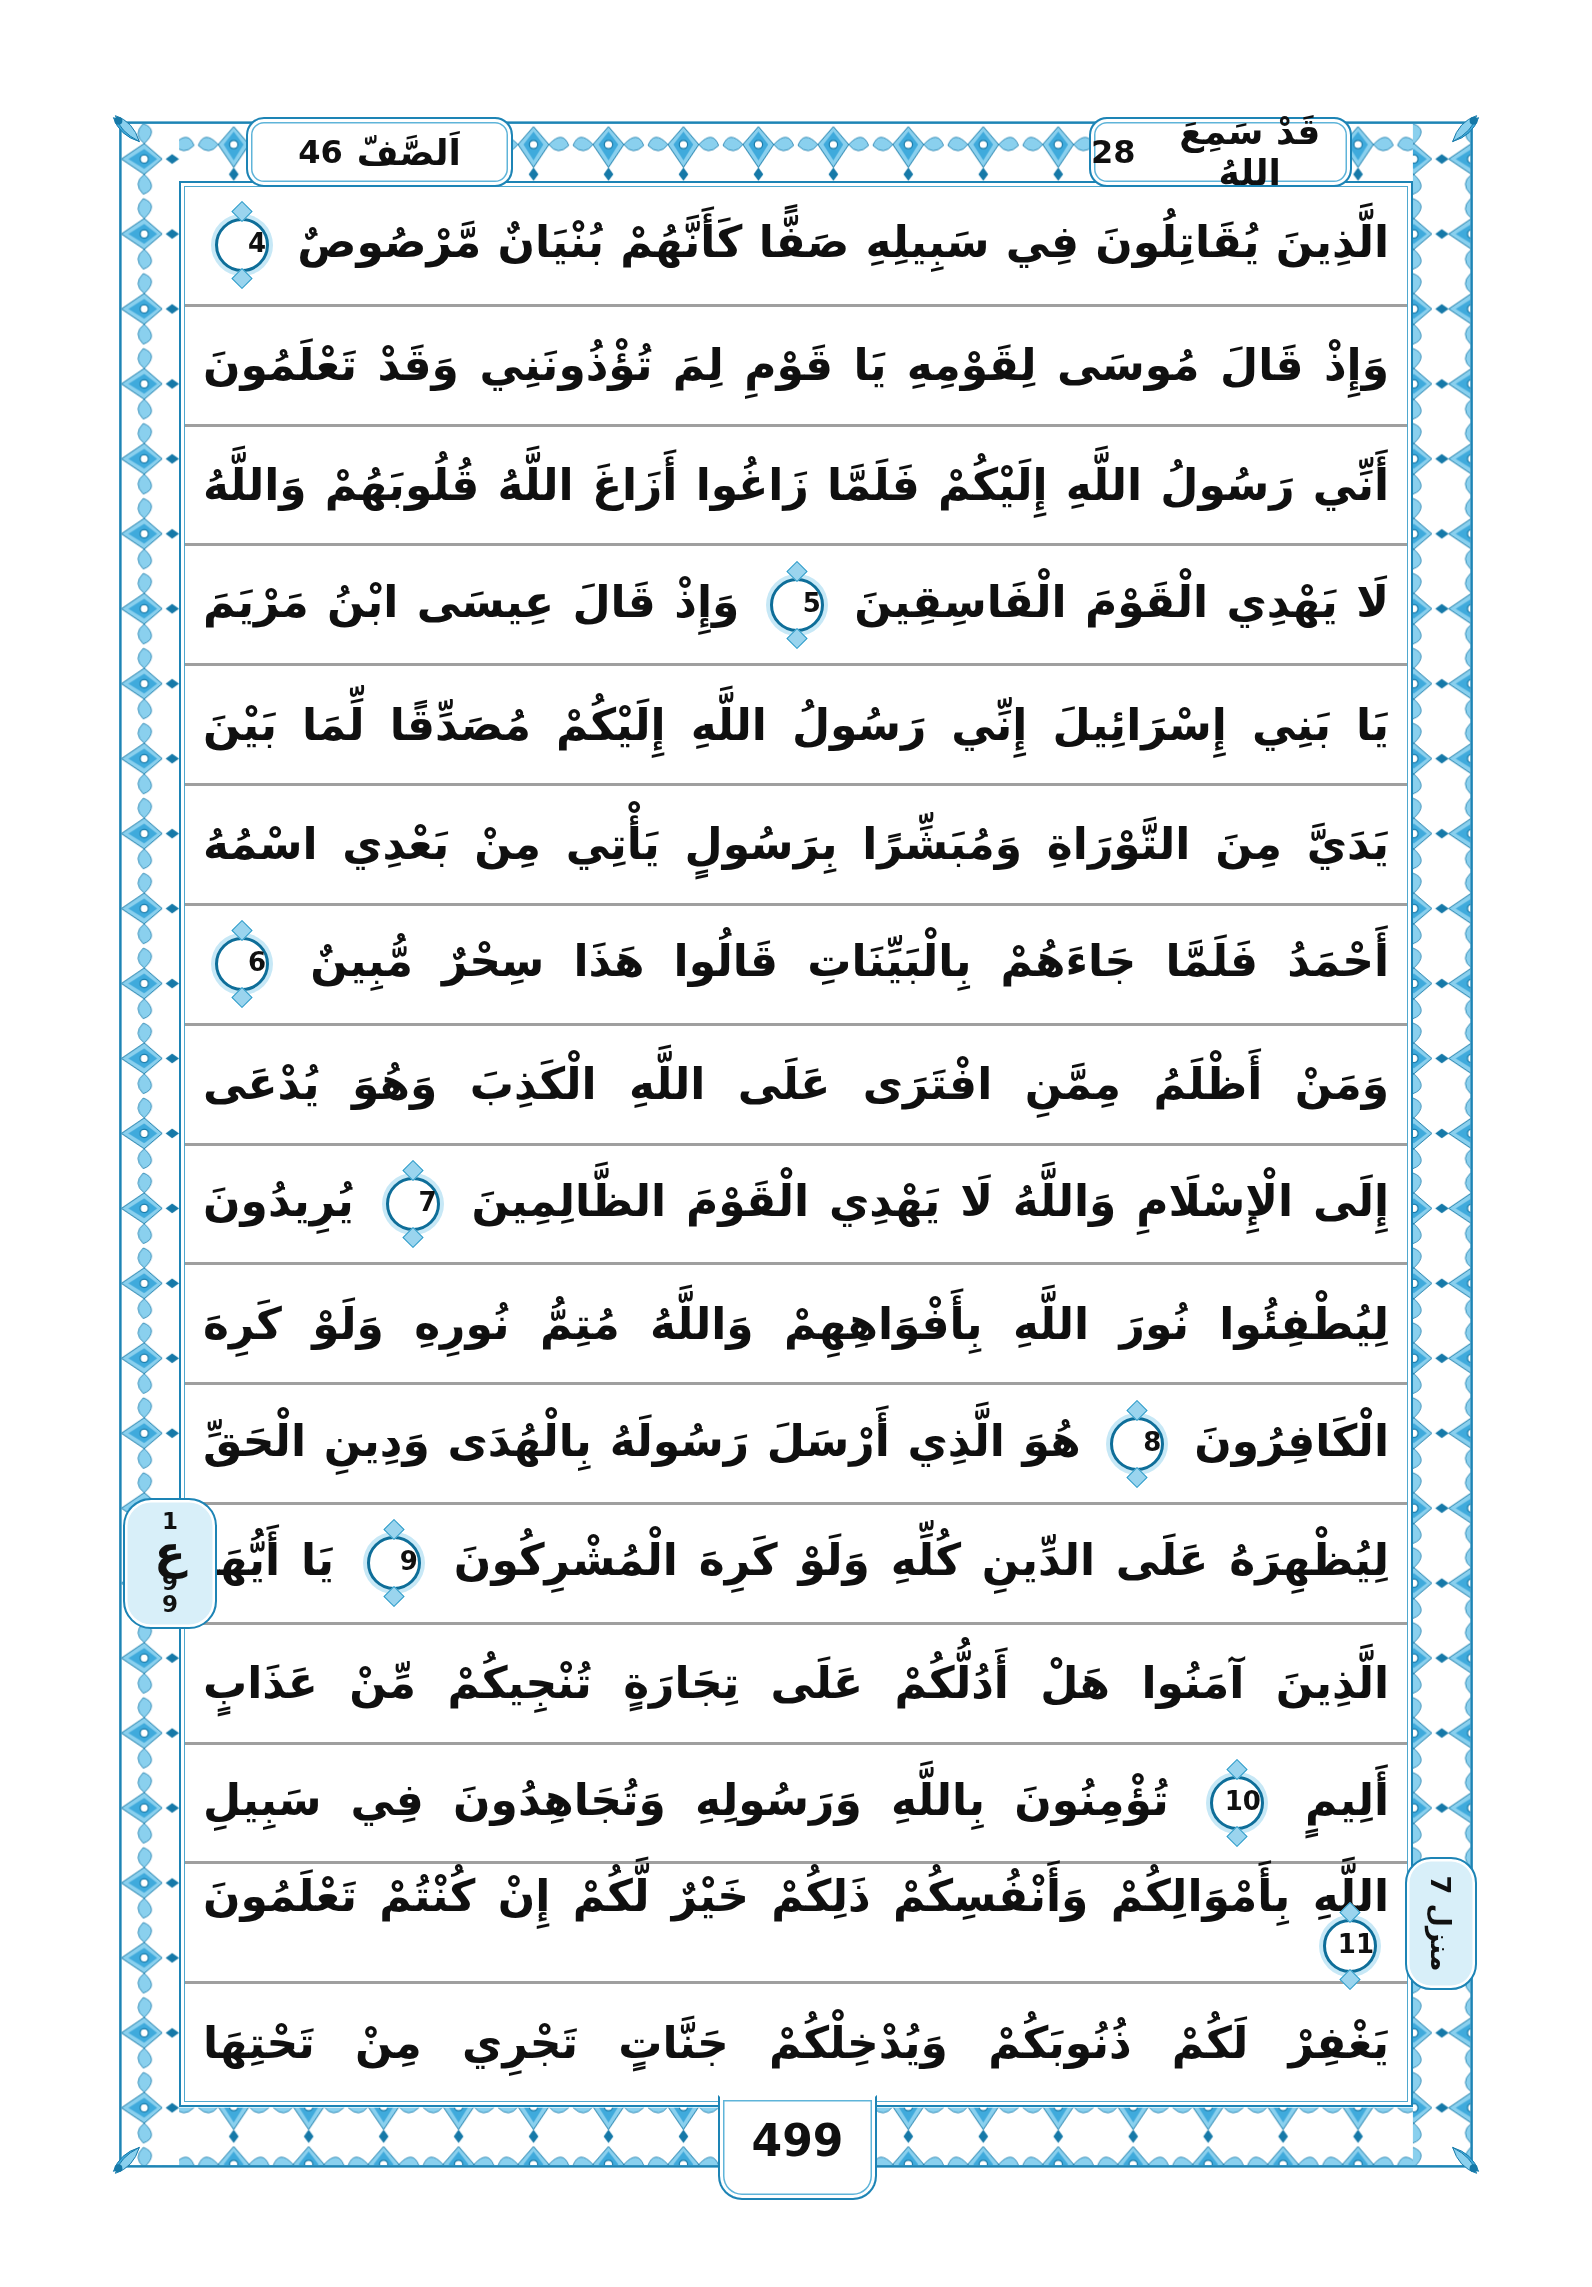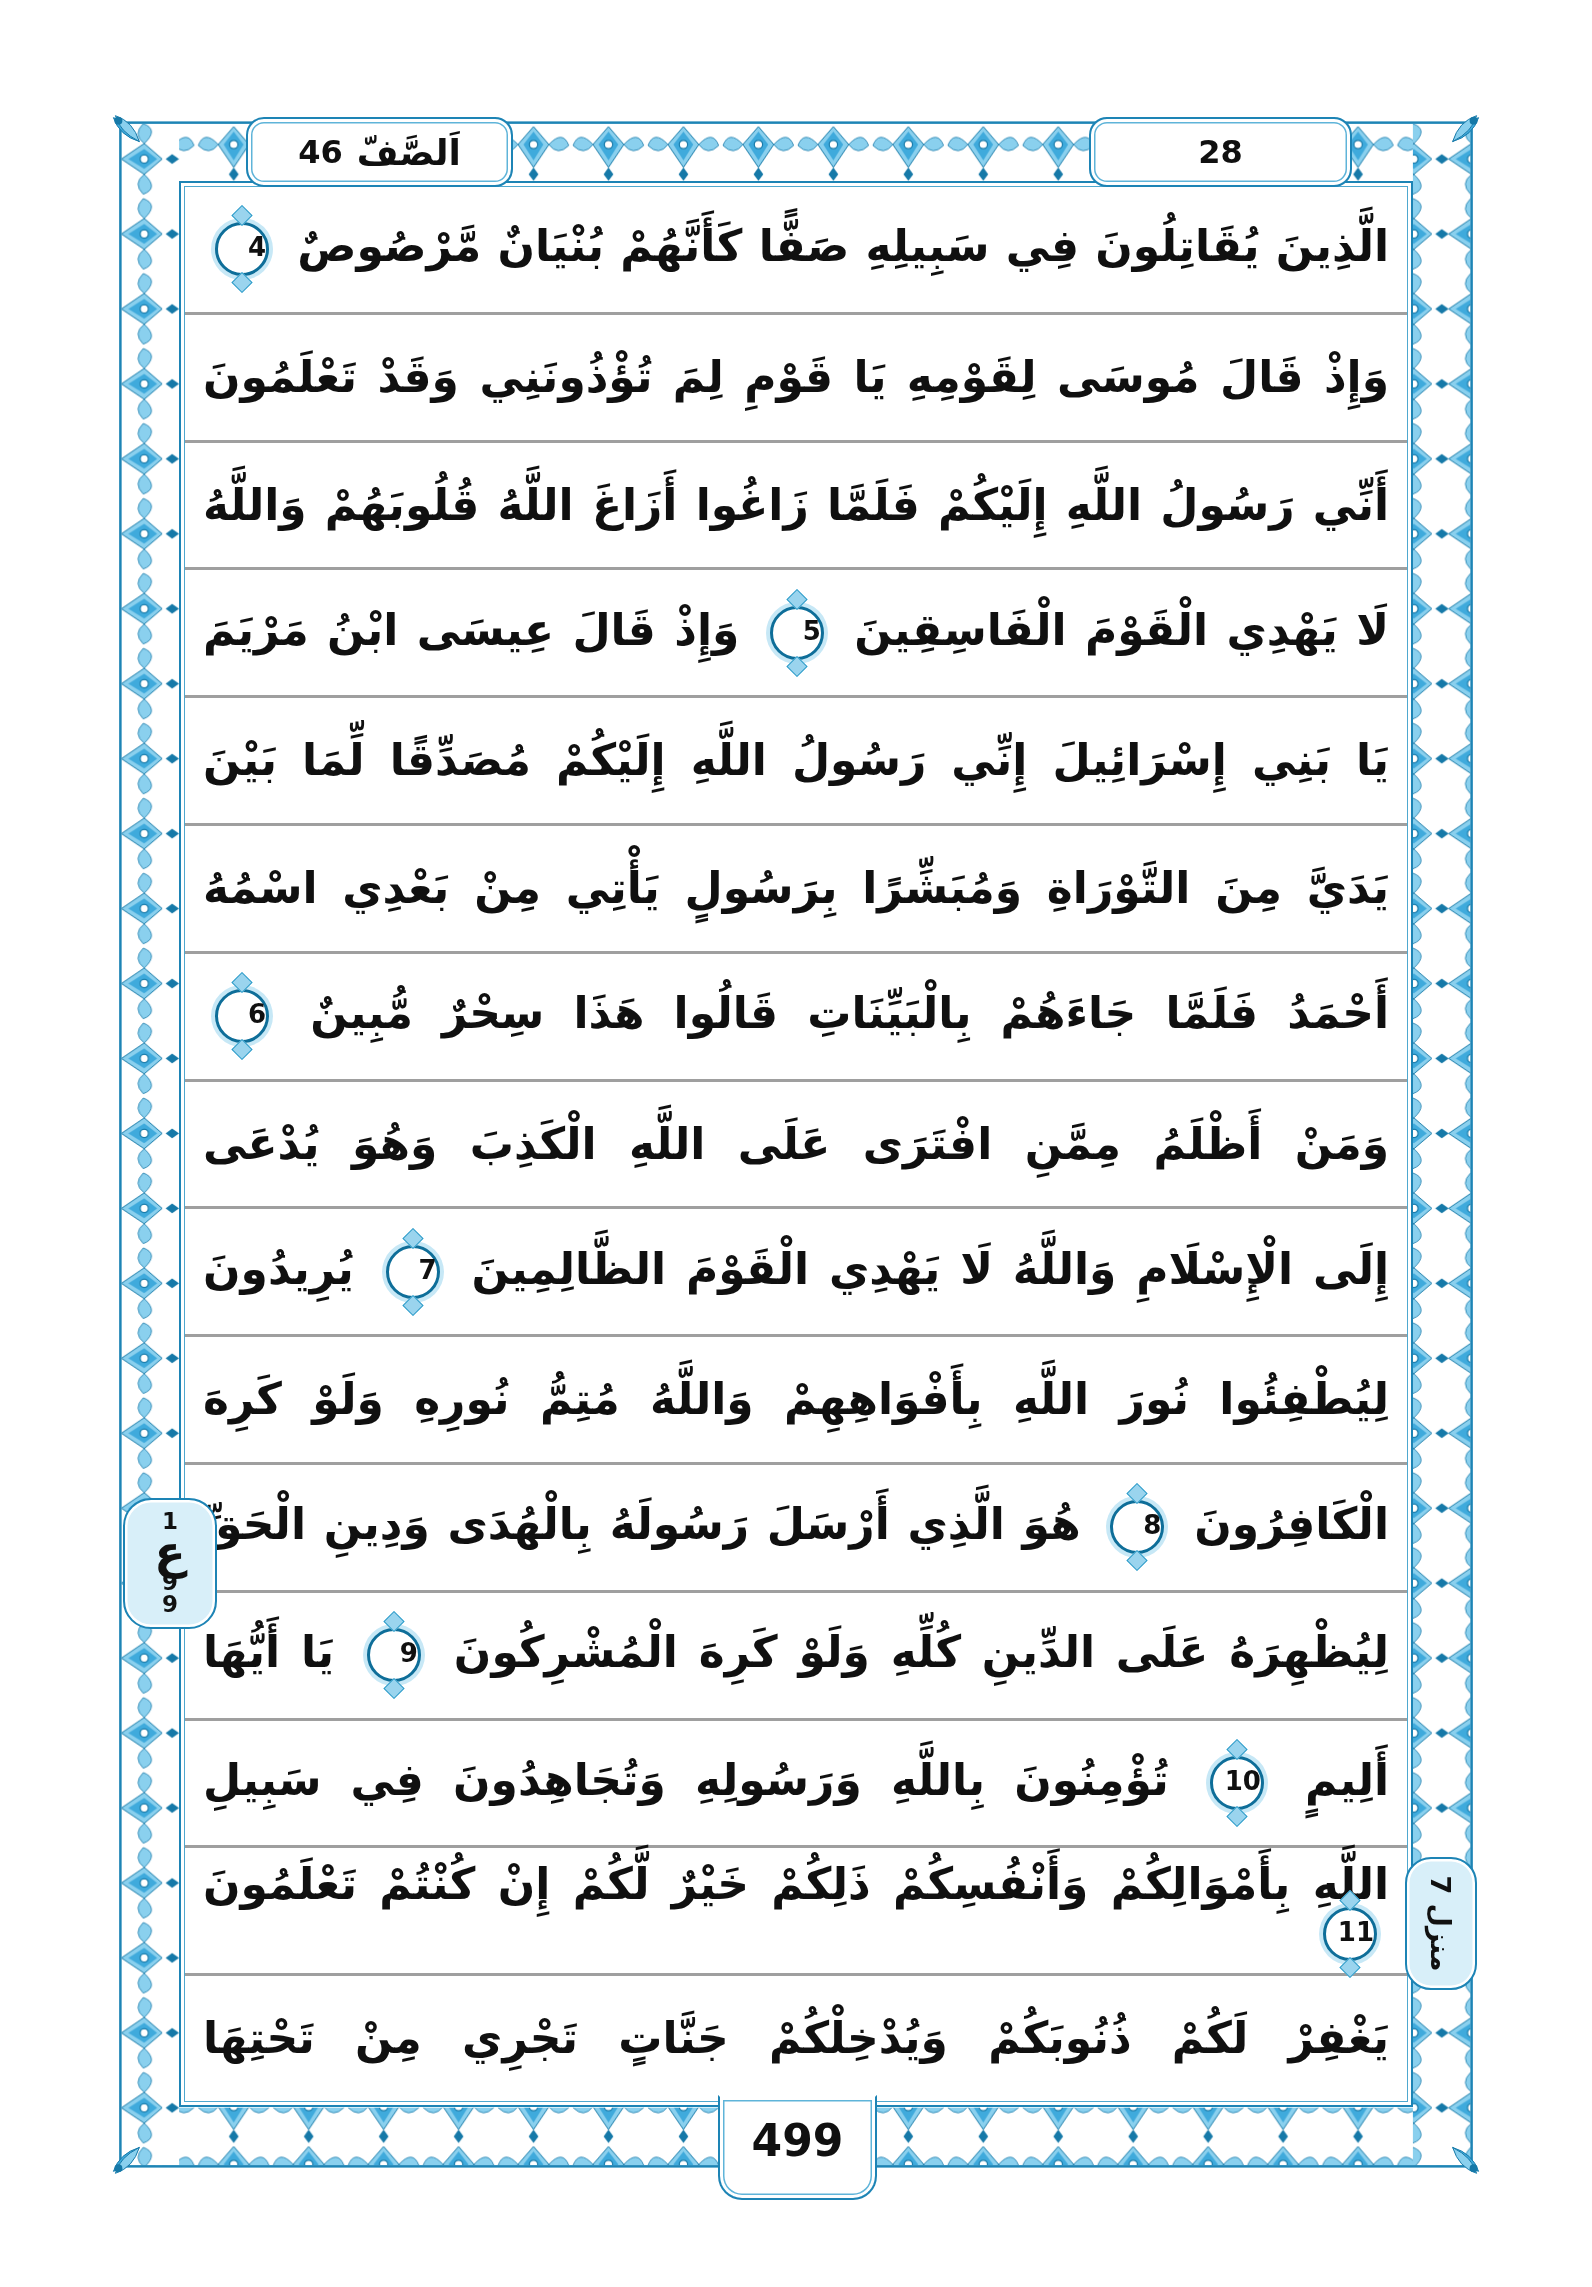--- a/index.html
+++ b/index.html
@@ -102,20 +102,21 @@
     <use href="#sprig" transform="translate(1460,142) scale(-1,1)"></use>
     <use href="#sprig" transform="translate(140,2158) scale(1,-1)"></use>
     <use href="#sprig" transform="translate(1460,2158) scale(-1,-1)"></use>
   </svg>
 
   <div class="htab surah-tab">
     <span class="aname">اَلصَّفّ</span>
     <span class="anum">46</span>
   </div>
   <div class="htab juz-tab">
+    <span class="aname">قَدْ سَمِعَ اللهُ</span>
     <span class="anum">28</span>
   </div>
 
   <div class="text-frame">
     <div class="text-frame-inner">
         <div class="row">
           <div class="line"><span class="ayah">الَّذِينَ يُقَاتِلُونَ فِي سَبِيلِهِ صَفًّا كَأَنَّهُمْ بُنْيَانٌ مَّرْصُوصٌ</span> <span class="marker"><span class="mnum">4</span></span> </div>
         </div>
         <div class="row">
           <div class="line"><span class="ayah">وَإِذْ قَالَ مُوسَى لِقَوْمِهِ يَا قَوْمِ لِمَ تُؤْذُونَنِي وَقَدْ تَعْلَمُونَ</span> </div>
@@ -144,20 +145,23 @@
         <div class="row">
           <div class="line"><span class="ayah">لِيُطْفِئُوا نُورَ اللَّهِ بِأَفْوَاهِهِمْ وَاللَّهُ مُتِمُّ نُورِهِ وَلَوْ كَرِهَ</span> </div>
         </div>
         <div class="row">
           <div class="line"><span class="ayah">الْكَافِرُونَ</span> <span class="marker"><span class="mnum">8</span></span> <span class="ayah">هُوَ الَّذِي أَرْسَلَ رَسُولَهُ بِالْهُدَى وَدِينِ الْحَقِّ</span> </div>
         </div>
         <div class="row">
           <div class="line"><span class="ayah">لِيُظْهِرَهُ عَلَى الدِّينِ كُلِّهِ وَلَوْ كَرِهَ الْمُشْرِكُونَ</span> <span class="marker"><span class="mnum">9</span></span> <span class="ayah">يَا أَيُّهَا</span> </div>
         </div>
         <div class="row">
+          <div class="line"><span class="ayah">الَّذِينَ آمَنُوا هَلْ أَدُلُّكُمْ عَلَى تِجَارَةٍ تُنْجِيكُمْ مِّنْ عَذَابٍ</span> </div>
+        </div>
+        <div class="row">
           <div class="line"><span class="ayah">أَلِيمٍ</span> <span class="marker"><span class="mnum">10</span></span> <span class="ayah">تُؤْمِنُونَ بِاللَّهِ وَرَسُولِهِ وَتُجَاهِدُونَ فِي سَبِيلِ</span> </div>
         </div>
         <div class="row">
           <div class="line"><span class="ayah">اللَّهِ بِأَمْوَالِكُمْ وَأَنْفُسِكُمْ ذَلِكُمْ خَيْرٌ لَّكُمْ إِنْ كُنْتُمْ تَعْلَمُونَ</span> <span class="marker"><span class="mnum">11</span></span> </div>
         </div>
         <div class="row">
           <div class="line"><span class="ayah">يَغْفِرْ لَكُمْ ذُنُوبَكُمْ وَيُدْخِلْكُمْ جَنَّاتٍ تَجْرِي مِنْ تَحْتِهَا</span> </div>
         </div>
       </div>
   </div>

